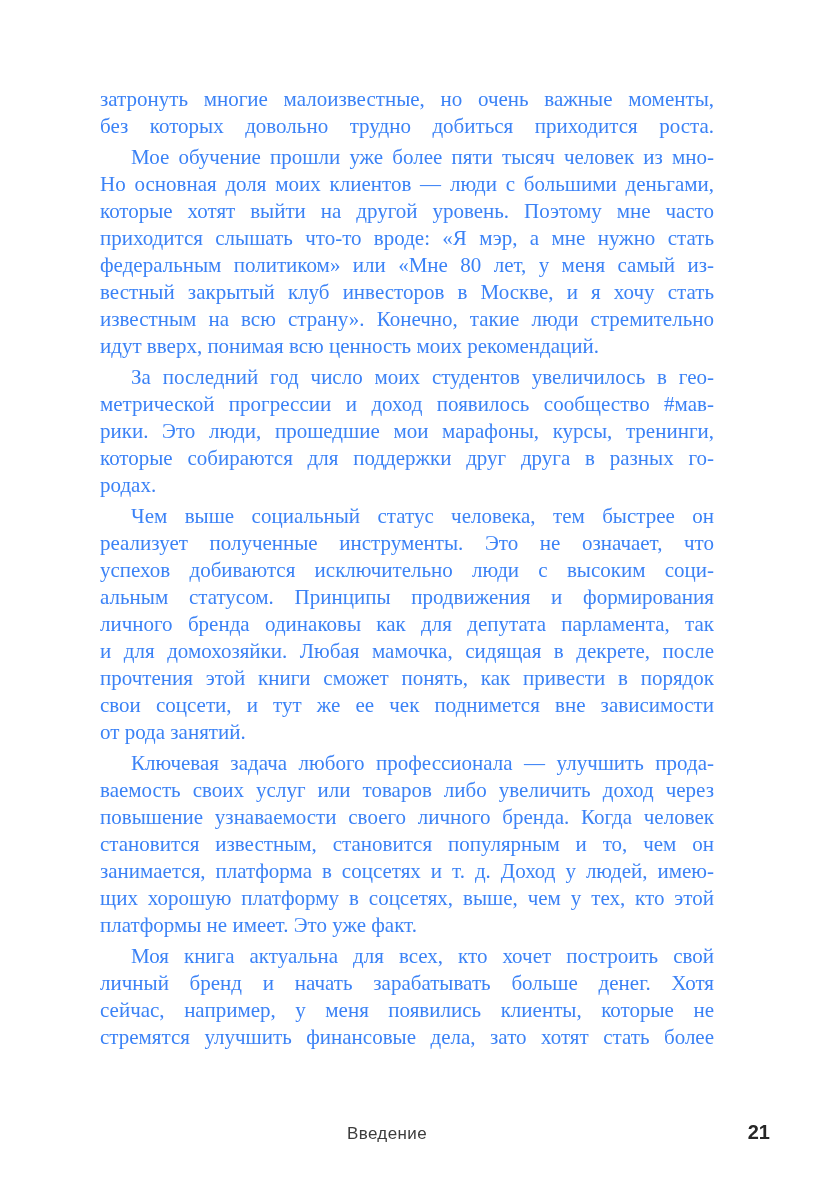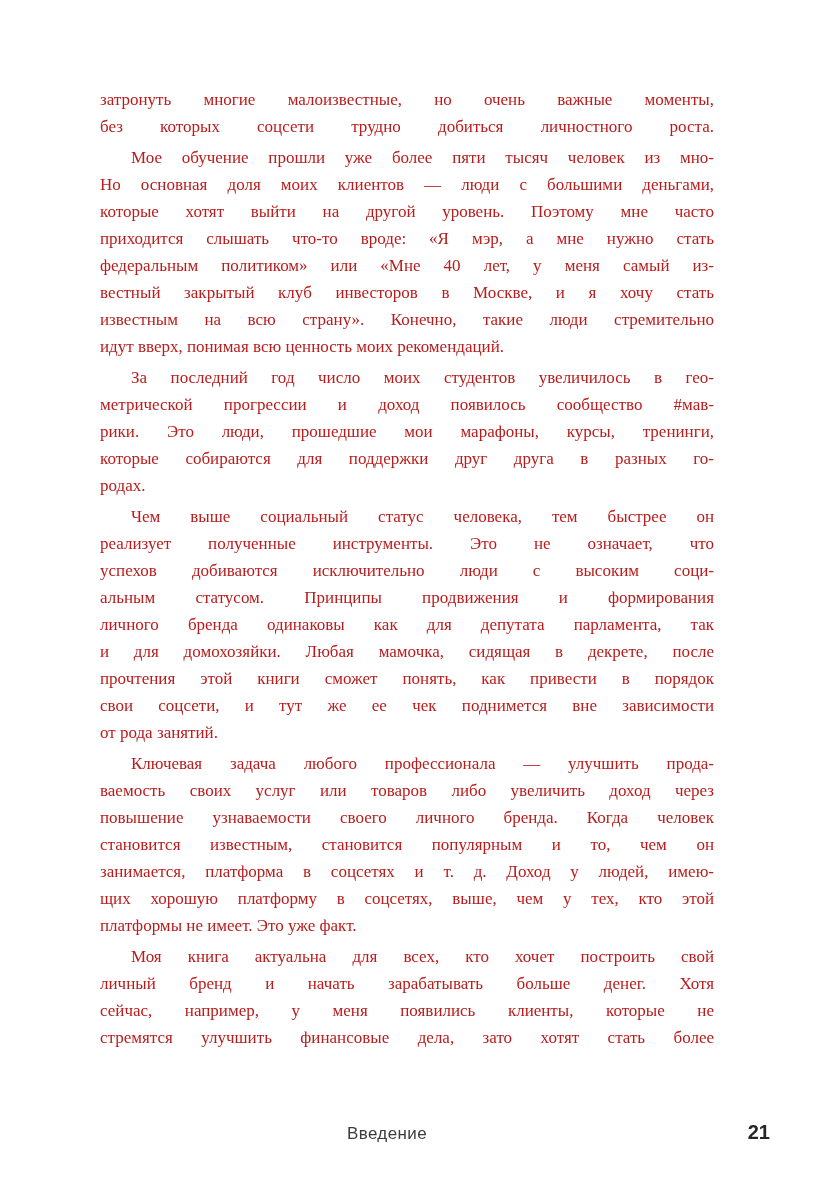--- a/index.html
+++ b/index.html
@@ -17,22 +17,22 @@
   .page {
     position: absolute;
     inset: 0;
     background: #ffffff;
   }
   .text-column {
     position: absolute;
     left: 100px;
     top: 86px;
     width: 614px;
-    color: #b91c1c;
-    font-size: 17px;
+    color: #3b82f6;
+    font-size: 21px;
     line-height: 27px;
   }
   .para {
     margin: 0 0 4px 0;
   }
   .line {
     text-align: justify;
     text-align-last: justify;
     white-space: normal;
   }
@@ -66,28 +66,28 @@
   }
 </style>
 </head>
 <body>
 
 <div class="page">
 
   <div class="text-column">
       <div class="para">
         <div class="line">затронуть многие малоизвестные, но очень важные моменты,</div>
-        <div class="line">без которых соцсети трудно добиться личностного роста.</div>
+        <div class="line">без которых довольно трудно добиться приходится роста.</div>
       </div>
       <div class="para">
         <div class="line indent">Мое обучение прошли уже более пяти тысяч человек из мно-</div>
         <div class="line">Но основная доля моих клиентов — люди с большими деньгами,</div>
         <div class="line">которые хотят выйти на другой уровень. Поэтому мне часто</div>
         <div class="line">приходится слышать что-то вроде: «Я мэр, а мне нужно стать</div>
-        <div class="line">федеральным политиком» или «Мне 40 лет, у меня самый из-</div>
+        <div class="line">федеральным политиком» или «Мне 80 лет, у меня самый из-</div>
         <div class="line">вестный закрытый клуб инвесторов в Москве, и я хочу стать</div>
         <div class="line">известным на всю страну». Конечно, такие люди стремительно</div>
         <div class="line noFill">идут вверх, понимая всю ценность моих рекомендаций.</div>
       </div>
       <div class="para">
         <div class="line indent">За последний год число моих студентов увеличилось в гео-</div>
         <div class="line">метрической прогрессии и доход появилось сообщество #мав-</div>
         <div class="line">рики. Это люди, прошедшие мои марафоны, курсы, тренинги,</div>
         <div class="line">которые собираются для поддержки друг друга в разных го-</div>
         <div class="line noFill">родах.</div>

